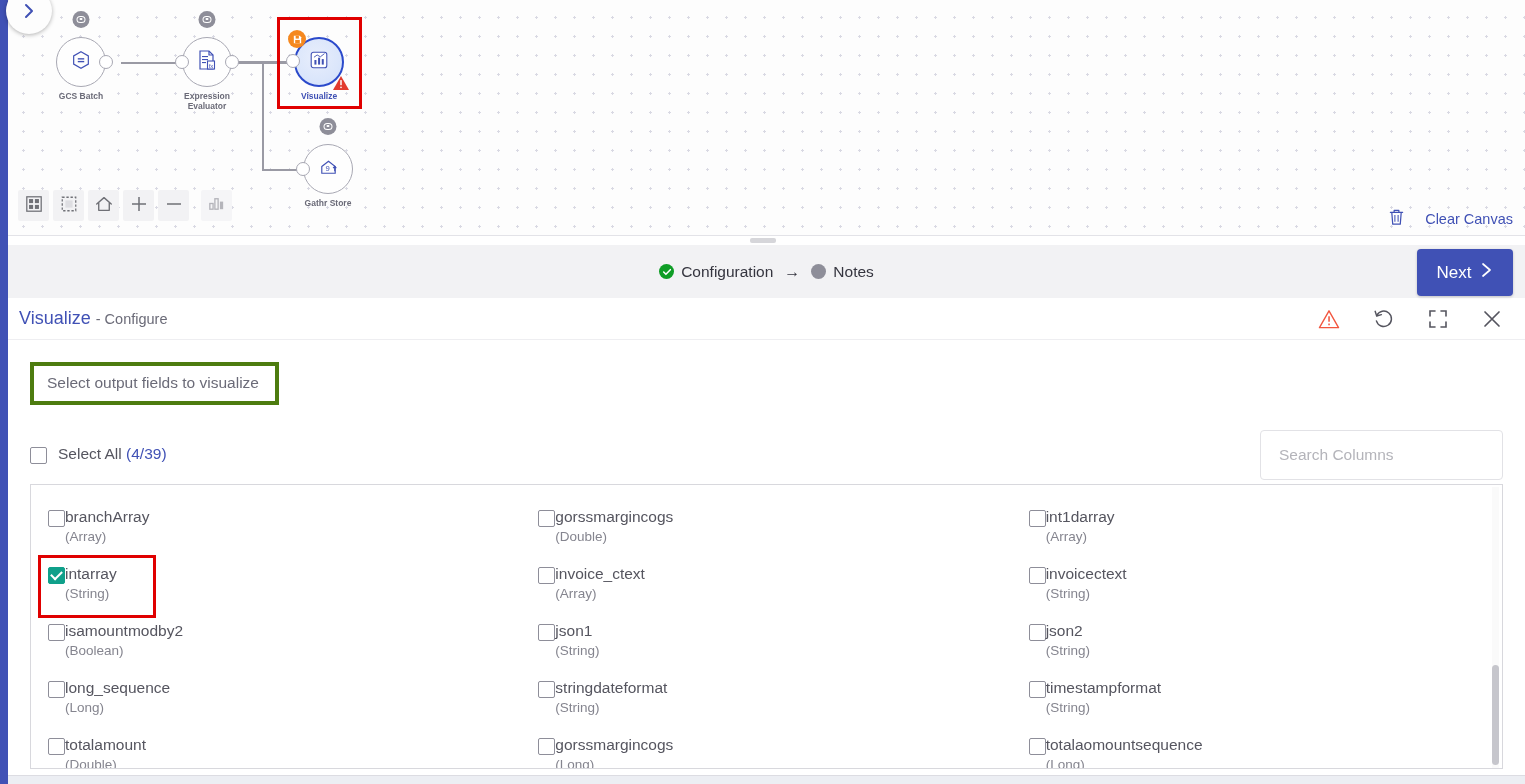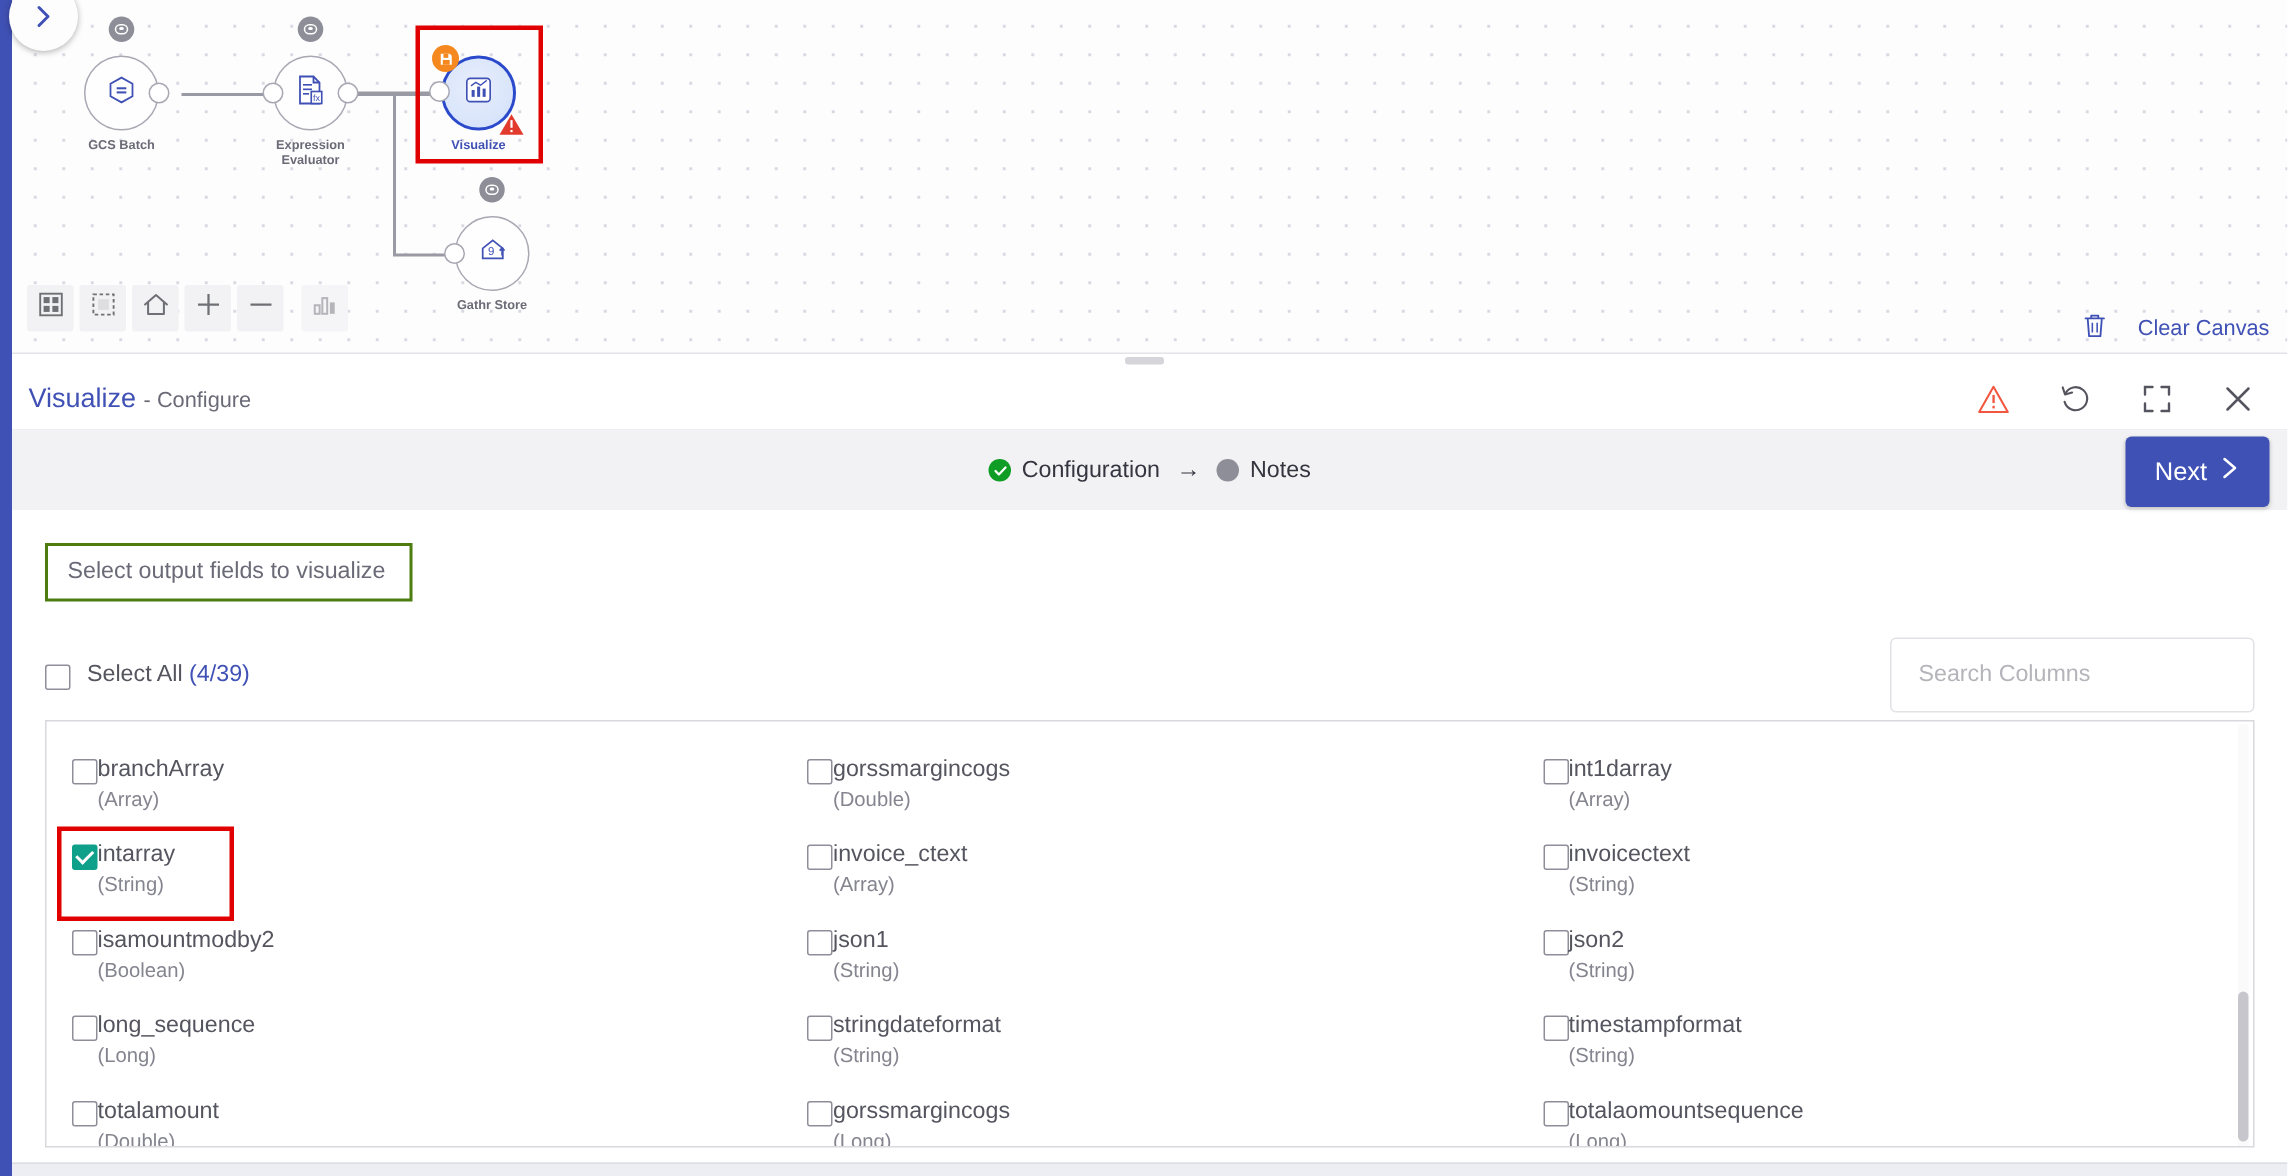--- a/index.html
+++ b/index.html
@@ -135,26 +135,26 @@
     position:absolute; right:12px; top:4px; width:96px; height:47px;
     background:#4051b5; color:#fff; border-radius:4px; font-size:17px;
     display:flex; align-items:center; justify-content:center; gap:9px;
     cursor:pointer; box-shadow:0 1px 3px rgba(0,0,0,.2);
   }
 
   
   #panel-body { padding:0 22px; position:relative; }
   #section-title-wrap {
     margin-top:22px; display:inline-block; position:relative;
-    border:2px solid #4d7c0f; padding:8px 16px 9px 13px;text-align:center;
+    border:4px solid #4d7c0f; padding:8px 16px 9px 13px;text-align:center;
   }
   #section-title { font-size:15.5px; color:#6b6b78; }
 
   #controls-row {
-    margin-top:25px; display:flex; align-items:center; height:48px;
+    margin-top:25px; display:flex; height:48px;
   }
   #select-all-wrap { display:flex; align-items:center; gap:11px; cursor:pointer; }
   #select-all-label { font-size:15.5px; color:#55555f; }
   #select-all-count { color:#4051b5; }
   #search-columns {
     margin-left:auto; width:243px; height:50px; border:1px solid #e2e2e6;
     border-radius:4px; padding:0 18px; font-size:15.5px; color:#55555f;
     outline:none; background:#fff; font-family:"Liberation Sans", sans-serif;
   }
   #search-columns::placeholder { color:#b4b4ba; }
@@ -373,52 +373,20 @@
     </span>
     <span>Clear Canvas</span>
   </div>
 </div>
 
 <div id="drag-handle">
     <div></div>
   </div>
 
 <div id="panel">
-
-  <div id="panel-header">
-    <div id="panel-title">
-      <span>Visualize</span>
-      <span class="sub">- Configure</span>
-    </div>
-    <div id="panel-header-icons">
-      <span class="hdr-icon">
-        <svg width="22" height="20" viewBox="0 0 24 22">
-          <path d="M12 2 L22.5 20.5 L1.5 20.5 Z" fill="none" stroke="#f2563f" stroke-width="1.5" stroke-linejoin="round"></path>
-          <rect x="11.2" y="8" width="1.7" height="6" fill="#f2563f"></rect>
-          <rect x="11.2" y="16" width="1.7" height="1.9" fill="#f2563f"></rect>
-        </svg>
-      </span>
-      <span class="hdr-icon">
-        <svg width="23" height="23" viewBox="0 0 24 24">
-          <path d="M5 9 A8 8 0 1 1 4.6 14.5" fill="none" stroke="#55555f" stroke-width="1.5" stroke-linecap="round"></path>
-          <path d="M3.3 4.5 L4.9 9.4 L9.8 8" fill="none" stroke="#55555f" stroke-width="1.5" stroke-linejoin="round" stroke-linecap="round"></path>
-        </svg>
-      </span>
-      <span class="hdr-icon">
-        <svg width="22" height="22" viewBox="0 0 22 22">
-          <path d="M3 8 V3 H8 M14 3 H19 V8 M19 14 V19 H14 M8 19 H3 V14" fill="none" stroke="#55555f" stroke-width="1.6" stroke-linecap="round"></path>
-        </svg>
-      </span>
-      <span class="hdr-icon">
-        <svg width="22" height="22" viewBox="0 0 22 22">
-          <path d="M4 4 L18 18 M18 4 L4 18" stroke="#55555f" stroke-width="1.7" stroke-linecap="round"></path>
-        </svg>
-      </span>
-    </div>
-  </div>
 
   <div id="stepper-bar">
     <div id="stepper">
       <div class="step">
         <span class="step-dot-done">
           <svg width="10" height="10" viewBox="0 0 12 12">
             <path d="M2 6 L4.7 8.8 L10 3.2" fill="none" stroke="#fff" stroke-width="1.8" stroke-linecap="round" stroke-linejoin="round"></path>
           </svg>
         </span>
         <span>Configuration</span>
@@ -432,20 +400,52 @@
     <div id="next-btn">
       <span>Next</span>
       <span>
         <svg width="13" height="16" viewBox="0 0 13 16">
           <path d="M3 2 L10 8 L3 14" fill="none" stroke="#fff" stroke-width="1.7" stroke-linecap="round" stroke-linejoin="round"></path>
         </svg>
       </span>
     </div>
   </div>
 
+  <div id="panel-header">
+    <div id="panel-title">
+      <span>Visualize</span>
+      <span class="sub">- Configure</span>
+    </div>
+    <div id="panel-header-icons">
+      <span class="hdr-icon">
+        <svg width="22" height="20" viewBox="0 0 24 22">
+          <path d="M12 2 L22.5 20.5 L1.5 20.5 Z" fill="none" stroke="#f2563f" stroke-width="1.5" stroke-linejoin="round"></path>
+          <rect x="11.2" y="8" width="1.7" height="6" fill="#f2563f"></rect>
+          <rect x="11.2" y="16" width="1.7" height="1.9" fill="#f2563f"></rect>
+        </svg>
+      </span>
+      <span class="hdr-icon">
+        <svg width="23" height="23" viewBox="0 0 24 24">
+          <path d="M5 9 A8 8 0 1 1 4.6 14.5" fill="none" stroke="#55555f" stroke-width="1.5" stroke-linecap="round"></path>
+          <path d="M3.3 4.5 L4.9 9.4 L9.8 8" fill="none" stroke="#55555f" stroke-width="1.5" stroke-linejoin="round" stroke-linecap="round"></path>
+        </svg>
+      </span>
+      <span class="hdr-icon">
+        <svg width="22" height="22" viewBox="0 0 22 22">
+          <path d="M3 8 V3 H8 M14 3 H19 V8 M19 14 V19 H14 M8 19 H3 V14" fill="none" stroke="#55555f" stroke-width="1.6" stroke-linecap="round"></path>
+        </svg>
+      </span>
+      <span class="hdr-icon">
+        <svg width="22" height="22" viewBox="0 0 22 22">
+          <path d="M4 4 L18 18 M18 4 L4 18" stroke="#55555f" stroke-width="1.7" stroke-linecap="round"></path>
+        </svg>
+      </span>
+    </div>
+  </div>
+
   <div id="panel-body">
 
     <div id="section-title-wrap">
       <span id="section-title">Select output fields to visualize</span>
     </div>
 
     <div id="controls-row">
       <div id="select-all-wrap">
         <span class="cb"></span>
         <span id="select-all-label">

